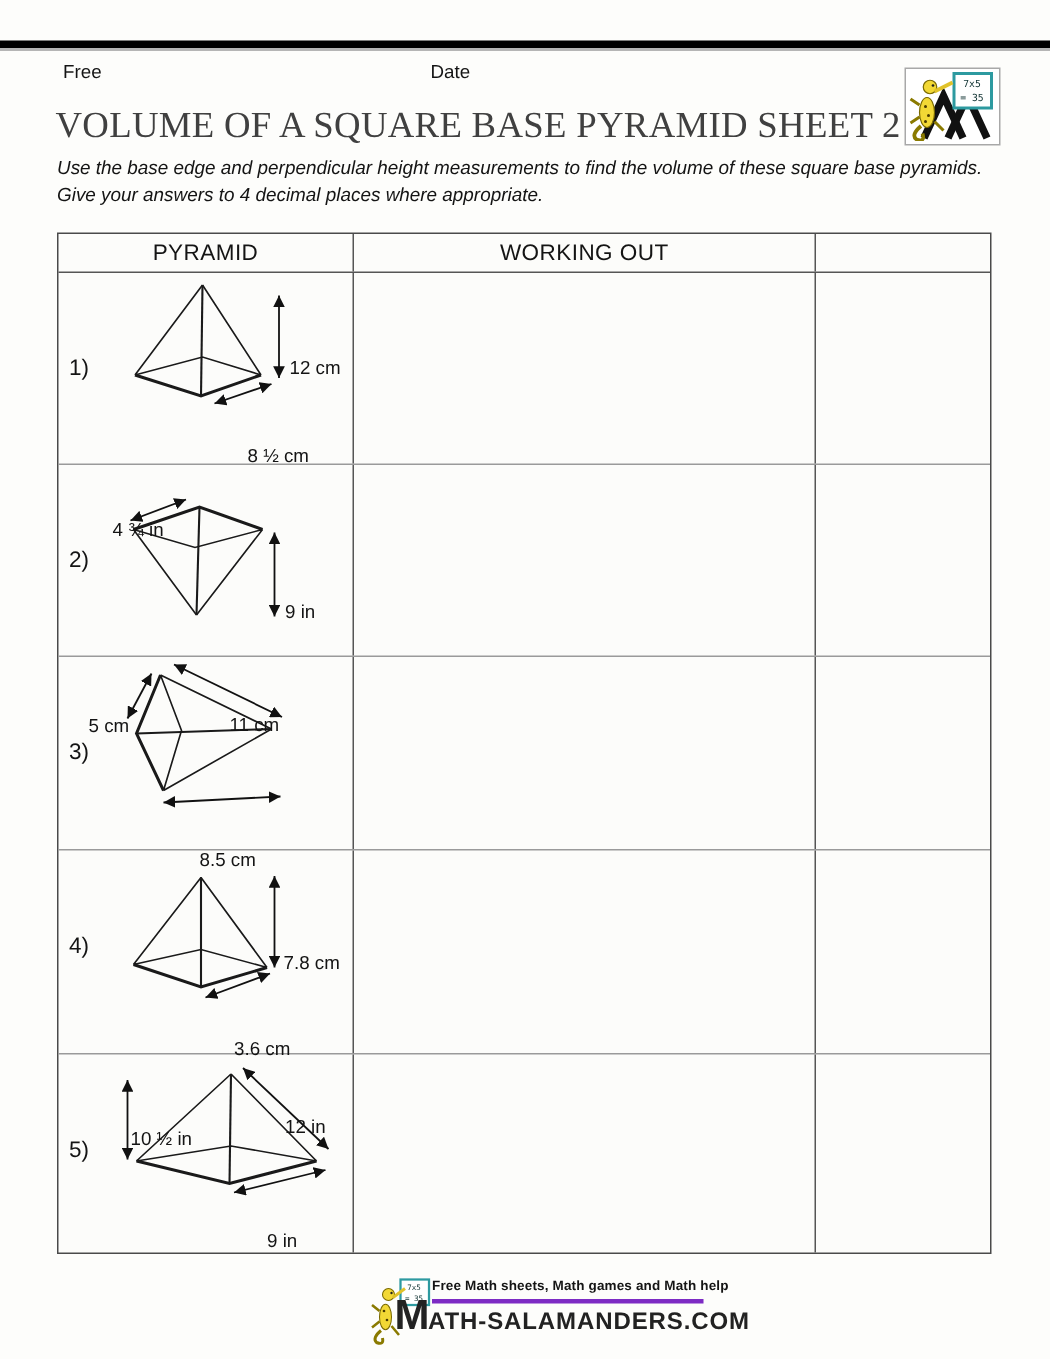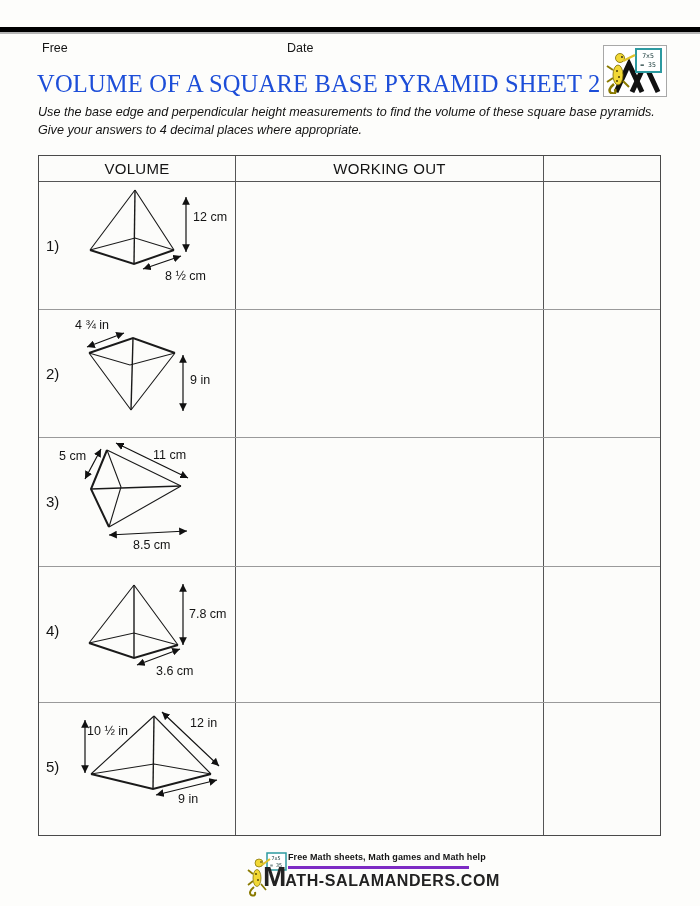--- a/index.html
+++ b/index.html
@@ -6,35 +6,35 @@
   .page{position:relative;width:700px;height:906px;background:#fdfdfb;overflow:hidden;
         font-family:"Liberation Sans","DejaVu Sans",sans-serif;color:#141414;}
   
   .topbar{position:absolute;left:0;top:27px;width:700px;height:5px;background:#000;box-shadow:0 2px 0 #b5b5b5;}
   .name-label{position:absolute;left:42px;top:41px;font-size:12.5px;}
   .date-label{position:absolute;left:287px;top:41px;font-size:12.5px;}
   
   .badge{position:absolute;left:603px;top:45px;width:62px;height:50px;background:#fff;border:1px solid #a8a8a8;}
   
   .title{position:absolute;left:37px;top:70px;font-family:"Liberation Serif","DejaVu Serif",serif;
-         font-size:24.5px;letter-spacing:.2px;color:#1d4ed8;white-space:nowrap;}
+         font-size:24.5px;letter-spacing:.2px;color:#404040;white-space:nowrap;}
   .instr{position:absolute;left:38px;top:104px;font-size:12.6px;font-style:italic;line-height:17.5px;}
   
   .tbl{position:absolute;left:38px;top:155px;width:621px;border:1px solid #4a4a4a;background:#fcfcfa;}
   .trow{display:flex;border-bottom:1px solid #9a9a9a;}
   .trow.last{border-bottom:none;}
   .trow.hdr{border-bottom:1px solid #555;}
   .cell{position:relative;box-sizing:border-box;border-right:1px solid #555;}
   .cell.lastc{border-right:none;}
   .c1{width:197px;} .c2{width:308px;} .c3{width:116px;}
   .hcell{display:flex;align-items:center;justify-content:center;height:25px;font-size:15px;letter-spacing:.3px;}
   .rh1{height:127px;} .rh2{height:127px;} .rh3{height:128px;} .rh4{height:135px;} .rh5{height:132px;}
   .rownum{position:absolute;left:7px;top:55px;font-size:15px;}
   .diag{position:absolute;left:0;top:0;}
-  .mlabel{position:absolute;font-size:12.5px;white-space:nowrap;pointer-events:none;}
+  .mlabel{position:absolute;font-size:12.5px;white-space:nowrap;pointer-events:none;margin-top:28px;}
   .e{stroke:#1a1a1a;stroke-width:1.1;fill:none;}
   .ef{stroke:#1a1a1a;stroke-width:2;fill:none;}
   .ht{stroke:#1a1a1a;stroke-width:1.4;fill:none;}
   .m{stroke:#111;stroke-width:1.2;fill:none;}
   
   .f-icon{position:absolute;left:246px;top:851px;}
   .f-tag{position:absolute;left:288px;top:852px;font-size:9px;font-weight:bold;letter-spacing:.1px;}
   .f-rule{position:absolute;left:288px;top:866px;width:181px;height:2.5px;background:#7d2bc4;}
   .f-site{position:absolute;left:263px;top:863px;display:flex;align-items:baseline;color:#222;}
   .f-site .m-big{font-size:28px;font-weight:900;line-height:28px;letter-spacing:-1px;}
@@ -81,21 +81,21 @@
 
   <div class="title">VOLUME OF A SQUARE BASE PYRAMID SHEET 2</div>
   <div class="instr">
     <div>Use the base edge and perpendicular height measurements to find the volume of these square base pyramids.</div>
     <div>Give your answers to 4 decimal places where appropriate.</div>
   </div>
 
   <div class="tbl">
 
     <div class="trow hdr">
-      <div class="cell c1 hcell">VOLUME</div>
+      <div class="cell c1 hcell">PYRAMID</div>
       <div class="cell c2 hcell">WORKING OUT</div>
     </div>
 
     <div class="trow rh1">
       <div class="cell c1 rh1">
         <span class="rownum">1)</span>
         <svg class="diag" width="196" height="127" viewBox="0 0 196 127">
           <path class="e" d="M96,8 L51,68 M96,8 L135,68 M51,68 L96,56 L135,68"></path>
           <path class="ht" d="M96,8 L95,82"></path>
           <path class="ef" d="M51,68 L95,82 L135,68"></path>

